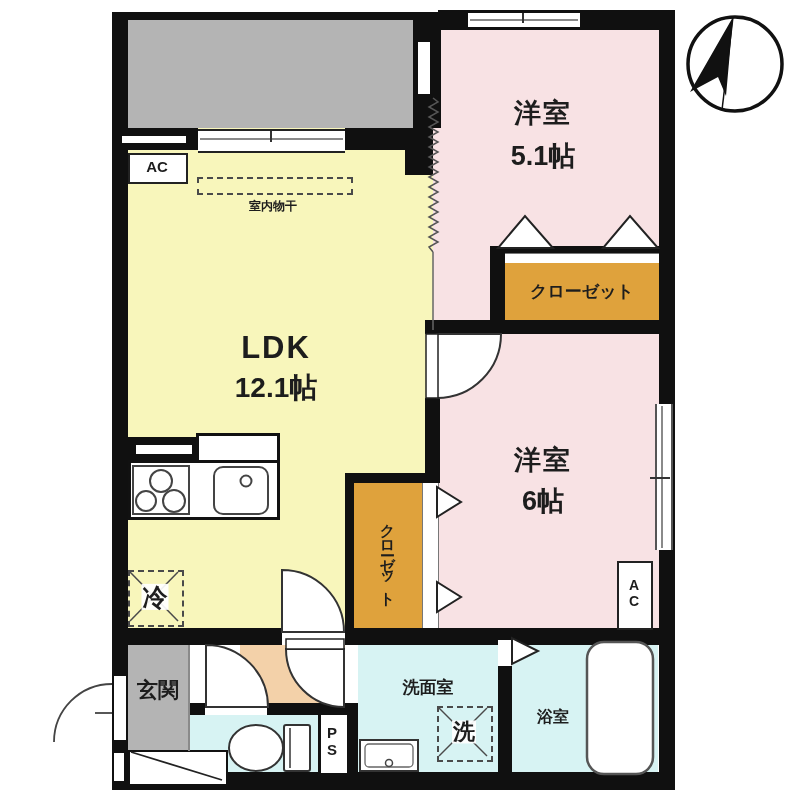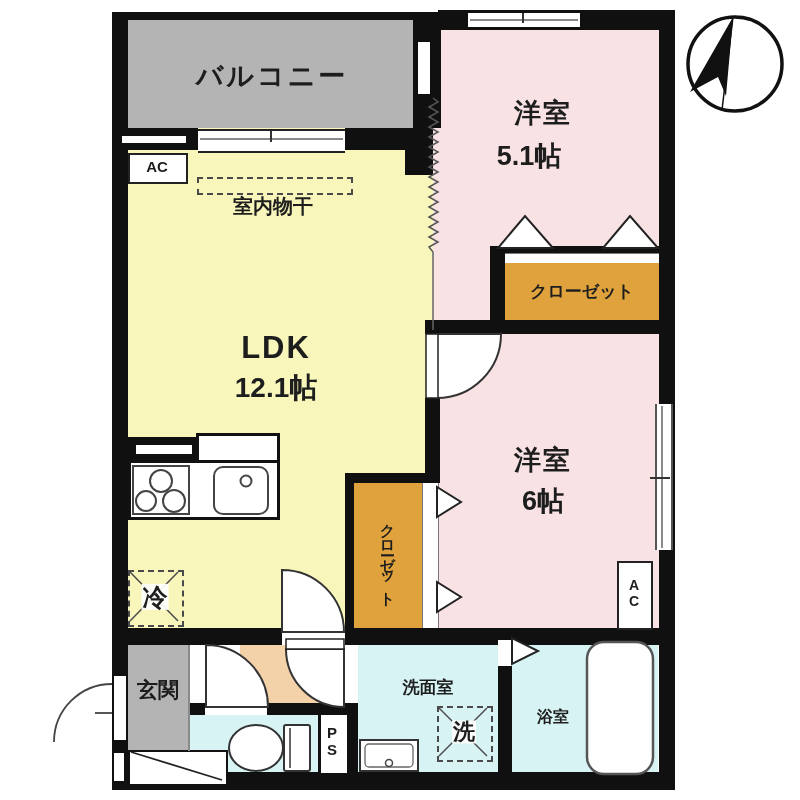--- a/index.html
+++ b/index.html
@@ -133,27 +133,26 @@
 
     <line x1="131" y1="752" x2="222" y2="780" stroke="#222" stroke-width="1.8"></line>
 
     <g>
       <circle cx="735" cy="64" r="47" fill="#ffffff" stroke="#111" stroke-width="3.5"></circle>
       <polygon points="733,17 690,92 718,77 726,96" fill="#111"></polygon>
       <line x1="733" y1="17" x2="722" y2="110" stroke="#111" stroke-width="1.5"></line>
     </g>
   </svg>
 
-  <div class="lbl" style="left:272px;top:76px;font-size:27px;letter-spacing:3px;">バルコニー</div>
   <div class="lbl" style="left:543px;top:113px;font-size:27px;letter-spacing:2px;">洋室</div>
-  <div class="lbl" style="left:529px;top:156px;font-size:27px;">5.1帖</div>
+  <div class="lbl" style="left:543px;top:156px;font-size:27px;">5.1帖</div>
   <div class="lbl" style="left:582px;top:292px;font-size:17px;">クローゼット</div>
   <div class="lbl" style="left:276px;top:348px;font-size:31px;letter-spacing:2px;">LDK</div>
   <div class="lbl" style="left:276px;top:388px;font-size:28px;">12.1帖</div>
-  <div class="lbl" style="left:273px;top:206px;font-size:20px;">室内物干</div>
+  <div class="lbl" style="left:273px;top:206px;font-size:12px;">室内物干</div>
   <div class="lbl" style="left:157px;top:167px;font-size:15px;">AC</div>
   <div class="lbl" style="left:543px;top:460px;font-size:27px;letter-spacing:2px;">洋室</div>
   <div class="lbl" style="left:543px;top:501px;font-size:27px;">6帖</div>
   <div class="vlbl" style="left:388px;top:556px;font-size:15px;">クローゼット</div>
   <div class="vlbl" style="left:634px;top:593px;font-size:14px;">AC</div>
   <div class="lbl halo" style="left:155px;top:597px;font-size:25px;">冷</div>
   <div class="lbl" style="left:158px;top:690px;font-size:21px;">玄関</div>
   <div class="vlbl" style="left:332px;top:741px;font-size:15px;">PS</div>
   <div class="lbl" style="left:428px;top:688px;font-size:17px;">洗面室</div>
   <div class="lbl halo" style="left:464px;top:732px;font-size:22px;">洗</div>

